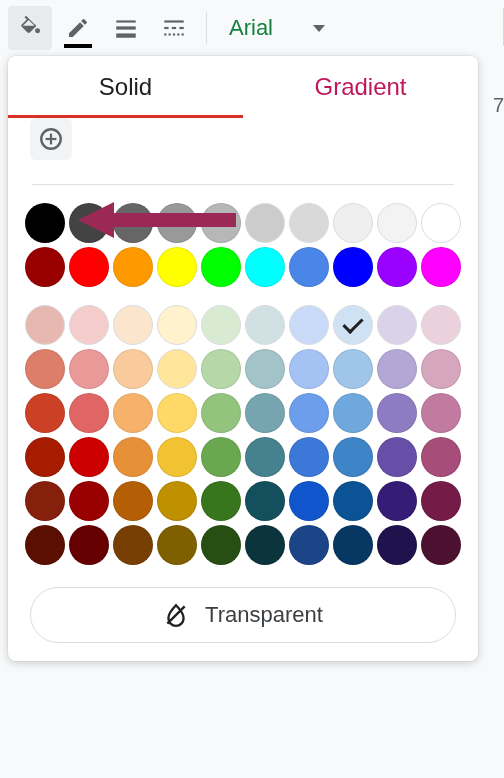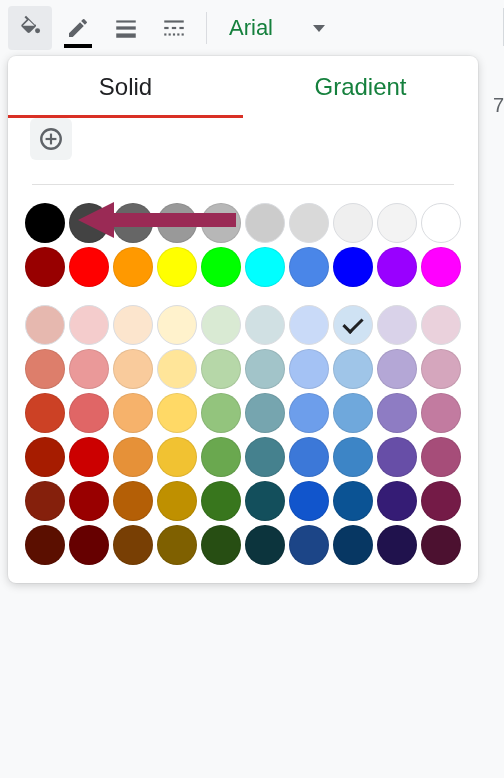--- a/index.html
+++ b/index.html
@@ -76,21 +76,21 @@
       height: 62px;
     }
     .tab {
       flex: 1;
       display: flex;
       align-items: center;
       justify-content: center;
       font-size: 24px;
       font-weight: 500;
       cursor: pointer;
-      color: #15803d;
+      color: #be185d;
       border-bottom: 3px solid transparent;
       padding-top: 3px;
     }
     .tab.active {
       color: #202124;
       border-bottom-color: #d93025;
     }
     .section-label {
       font-size: 18px;
       letter-spacing: 1.5px;
@@ -317,17 +317,24 @@
       <div class="swatch" style="background: rgb(102, 0, 0);"></div>
       <div class="swatch" style="background: rgb(120, 63, 4);"></div>
       <div class="swatch" style="background: rgb(127, 96, 0);"></div>
       <div class="swatch" style="background: rgb(39, 78, 19);"></div>
       <div class="swatch" style="background: rgb(12, 52, 61);"></div>
       <div class="swatch" style="background: rgb(28, 69, 135);"></div>
       <div class="swatch" style="background: rgb(7, 55, 99);"></div>
       <div class="swatch" style="background: rgb(32, 18, 77);"></div>
       <div class="swatch" style="background: rgb(76, 17, 48);"></div>
     </div>
+  <div class="transparent-btn">
+    <svg width="26" height="26" viewBox="0 0 24 24">
+      <path d="M12 3 C8 7 5 11 5 15 a7 7 0 0 0 14 0 C19 11 16 7 12 3 Z" fill="none" stroke="#202124" stroke-width="2.2"></path>
+      <line x1="4" y1="20" x2="20" y2="4" stroke="#202124" stroke-width="2.2"></line>
+    </svg>
+    <span>Transparent</span>
+  </div>
 </div>
 
 <svg class="arrow-annotation" width="160" height="44">
   <polygon points="0,22 36,4 36,15 158,15 158,29 36,29 36,40" fill="#9a2a55"></polygon>
 </svg>
 
 </body></html>

